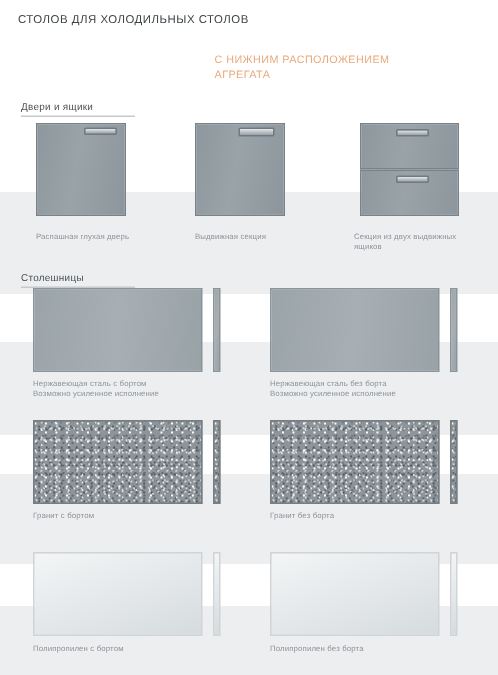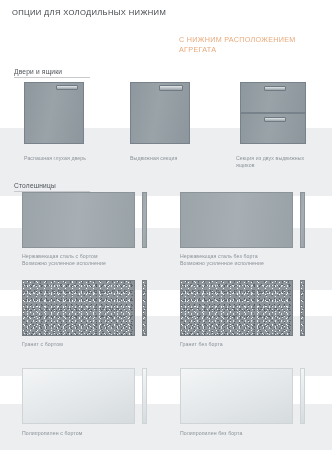--- a/index.html
+++ b/index.html
@@ -49,21 +49,20 @@
     white-space: nowrap;
   }
   .subtitle {
     position: absolute;
     left: 143px; top: 35px;
     width: 150px;
     font-size: 7.2px;
     line-height: 9.6px;
     letter-spacing: 0.3px;
     color: #e8a97b;
-    margin-left: 36px;
   }
 
   
   .section-head {
     position: absolute;
     left: 14px;
     font-size: 6.6px;
     letter-spacing: 0.2px;
     color: #4c5155;
     padding-bottom: 2px;
@@ -178,21 +177,21 @@
 
 <div id="page">
 
   <div class="band band-a"></div>
   <div class="band band-b"></div>
   <div class="band band-c"></div>
   <div class="band band-d"></div>
 
   <div class="content">
 
-    <div class="page-title">ОПЦИИ ДЛЯ ХОЛОДИЛЬНЫХ НИЖНИМ</div>
+    <div class="page-title">СТОЛОВ ДЛЯ ХОЛОДИЛЬНЫХ СТОЛОВ</div>
     <div class="subtitle">С НИЖНИМ РАСПОЛОЖЕНИЕМ АГРЕГАТА</div>
 
     <div class="section-head sh-doors">Двери и ящики</div>
 
     <div class="door door-1"></div>
     <div class="handle h-1"></div>
 
     <div class="door door-2"></div>
     <div class="handle h-2"></div>
 

